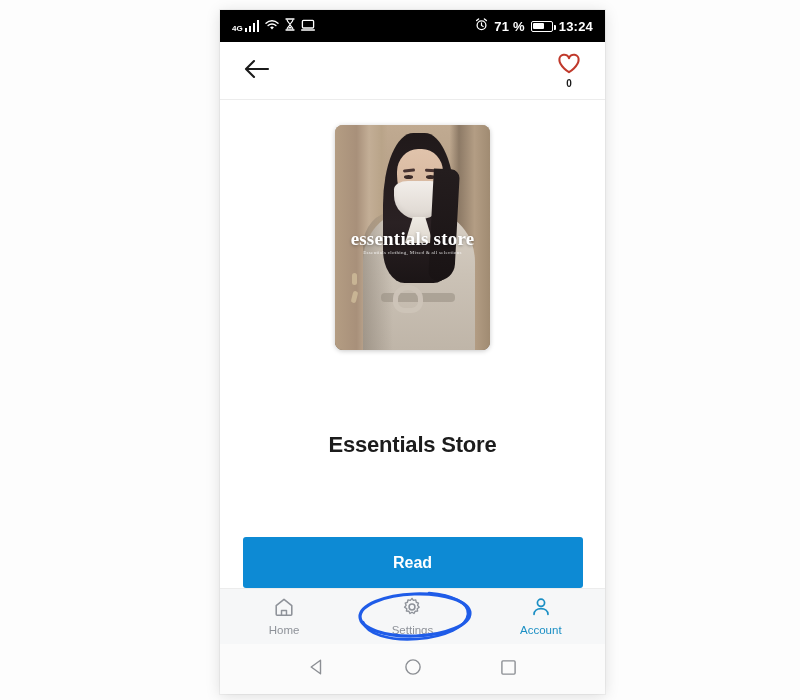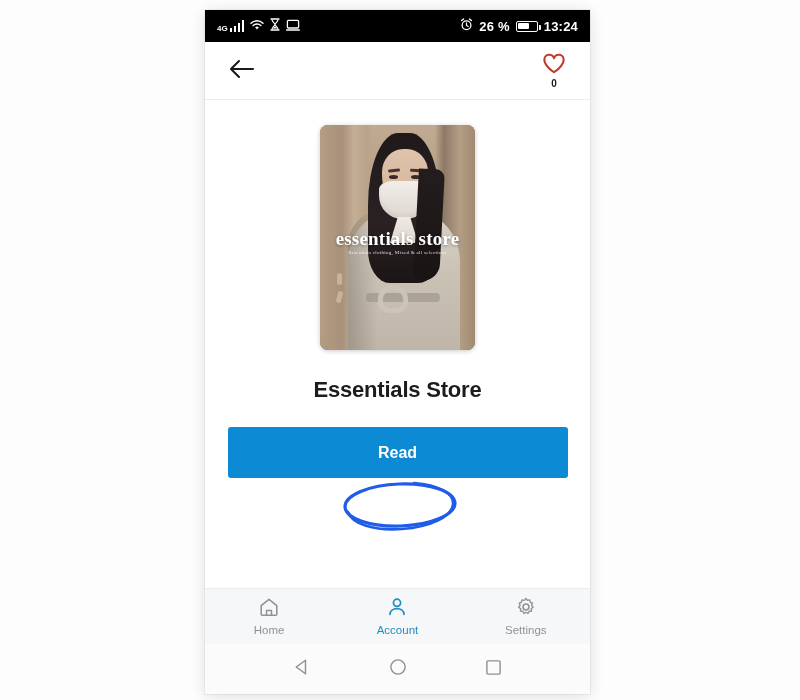--- a/index.html
+++ b/index.html
@@ -19,21 +19,21 @@
   
   .page-bg {
     position: absolute;
     inset: 0;
     background: #fdfdfd;
   }
 
   
   .phone {
     position: absolute;
-    left: 205px;
+    left: 220px;
     top: 10px;
     width: 385px;
     height: 684px;
     background: #d946ef;
     box-shadow: 0 2px 14px rgba(0,0,0,0.13), 0 0 0 1px rgba(0,0,0,0.04);
     overflow: hidden;
     display: flex;
     flex-direction: column;
   }
 
@@ -143,20 +143,21 @@
 
   
   .content {
     flex: 1 1 auto;
     background: #ffffff;
     display: flex;
     flex-direction: column;
     align-items: center;
     padding-top: 25px;
     position: relative;
+    justify-content: space-between;
   }
 
   
   .cover {
     width: 155px;
     height: 225px;
     border-radius: 8px;
     overflow: hidden;
     position: relative;
     box-shadow: 0 1px 5px rgba(0,0,0,0.22);
@@ -448,21 +449,21 @@
       </span>
     </div>
     <div class="status-right">
       <span>
         <svg width="13" height="13" viewBox="0 0 13 13" fill="none">
           <circle cx="6.5" cy="7.2" r="4.4" stroke="#fff" stroke-width="1.3"></circle>
           <path d="M6.5 4.8v2.6l1.7 1" stroke="#fff" stroke-width="1.2" stroke-linecap="round"></path>
           <path d="M1.6 2.6L3.6 1M11.4 2.6L9.4 1" stroke="#fff" stroke-width="1.3" stroke-linecap="round"></path>
         </svg>
       </span>
-      <span class="status-text">26 %</span>
+      <span class="status-text">71 %</span>
       <span class="battery">
           <i></i>
         </span>
       <span class="status-text">13:24</span>
     </div>
   </div>
 
   <div class="app-header">
     <div class="back-btn">
       <span>
@@ -522,39 +523,39 @@
       <span>
         <svg width="22" height="22" viewBox="0 0 24 24" fill="none">
           <path d="M3.5 10.4L12 3.6l8.5 6.8V20a1 1 0 0 1-1 1h-15a1 1 0 0 1-1-1v-9.6z" stroke="currentColor" stroke-width="1.7" stroke-linejoin="round"></path>
           <path d="M9.3 21v-5.2h5.4V21" stroke="currentColor" stroke-width="1.6" stroke-linejoin="round"></path>
         </svg>
       </span>
       <span class="tab-label">Home</span>
     </div>
 
 
+    <div class="tab">
+      <span>
+        <svg width="22" height="22" viewBox="0 0 24 24" fill="none">
+          <circle cx="12" cy="12" r="3.2" stroke="currentColor" stroke-width="1.7"></circle>
+          <path d="M12 2.6l1.5 2.2 2.6-.6 .5 2.6 2.5 .9-1 2.5 1.7 2-2.1 1.7 .4 2.6-2.7 .2-1.2 2.4-2.2-1.4-2.2 1.4-1.2-2.4-2.7-.2 .4-2.6L3.9 12.2l1.7-2-1-2.5 2.5-.9 .5-2.6 2.6 .6L12 2.6z" stroke="currentColor" stroke-width="1.5" stroke-linejoin="round"></path>
+        </svg>
+      </span>
+      <span class="tab-label">Settings</span>
+    </div>
+
     <div class="tab active">
       <span>
         <svg width="22" height="22" viewBox="0 0 24 24" fill="none">
           <circle cx="12" cy="7.4" r="3.9" stroke="currentColor" stroke-width="1.9"></circle>
           <path d="M4.4 20c0-3.9 3.4-6.2 7.6-6.2s7.6 2.3 7.6 6.2" stroke="currentColor" stroke-width="1.9" stroke-linecap="round"></path>
         </svg>
       </span>
       <span class="tab-label">Account</span>
     </div>
-
-    <div class="tab">
-      <span>
-        <svg width="22" height="22" viewBox="0 0 24 24" fill="none">
-          <circle cx="12" cy="12" r="3.2" stroke="currentColor" stroke-width="1.7"></circle>
-          <path d="M12 2.6l1.5 2.2 2.6-.6 .5 2.6 2.5 .9-1 2.5 1.7 2-2.1 1.7 .4 2.6-2.7 .2-1.2 2.4-2.2-1.4-2.2 1.4-1.2-2.4-2.7-.2 .4-2.6L3.9 12.2l1.7-2-1-2.5 2.5-.9 .5-2.6 2.6 .6L12 2.6z" stroke="currentColor" stroke-width="1.5" stroke-linejoin="round"></path>
-        </svg>
-      </span>
-      <span class="tab-label">Settings</span>
-    </div>
   </div>
 
   <div class="sysnav">
     <div class="sysnav-btn">
       <span>
         <svg width="18" height="18" viewBox="0 0 18 18" fill="none">
           <path d="M12.5 2.2L3.2 9l9.3 6.8V2.2z" stroke="currentColor" stroke-width="1.4" stroke-linejoin="round"></path>
         </svg>
       </span>
     </div>

